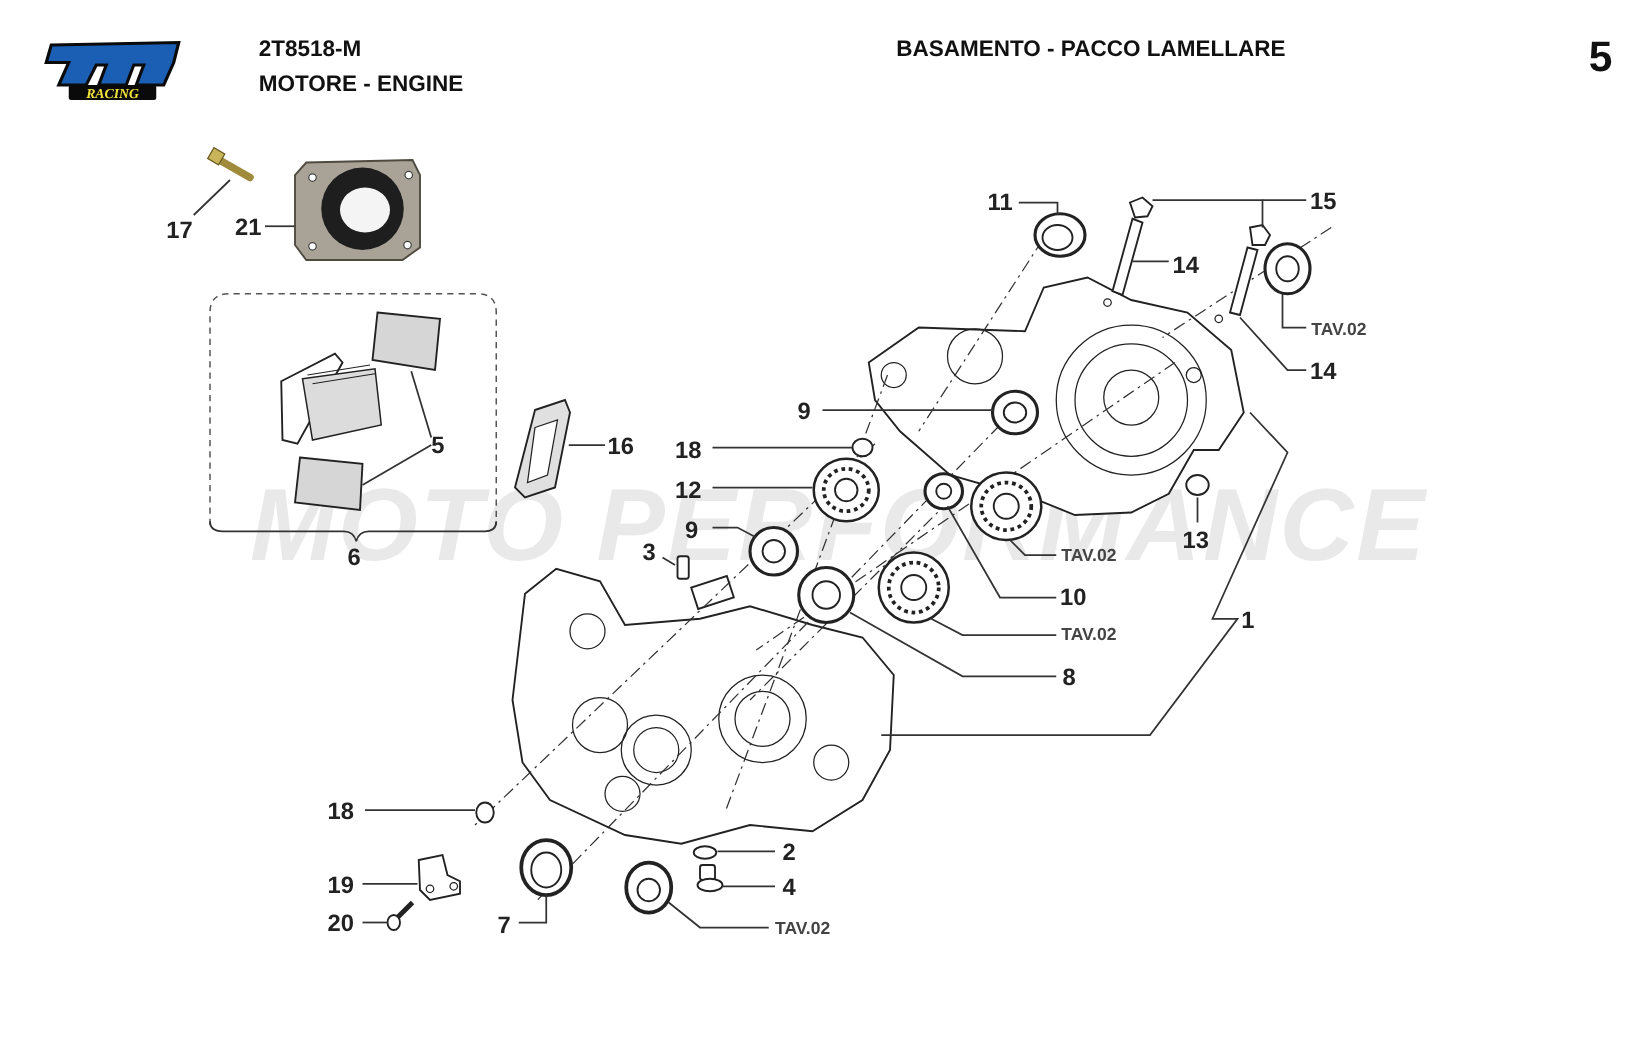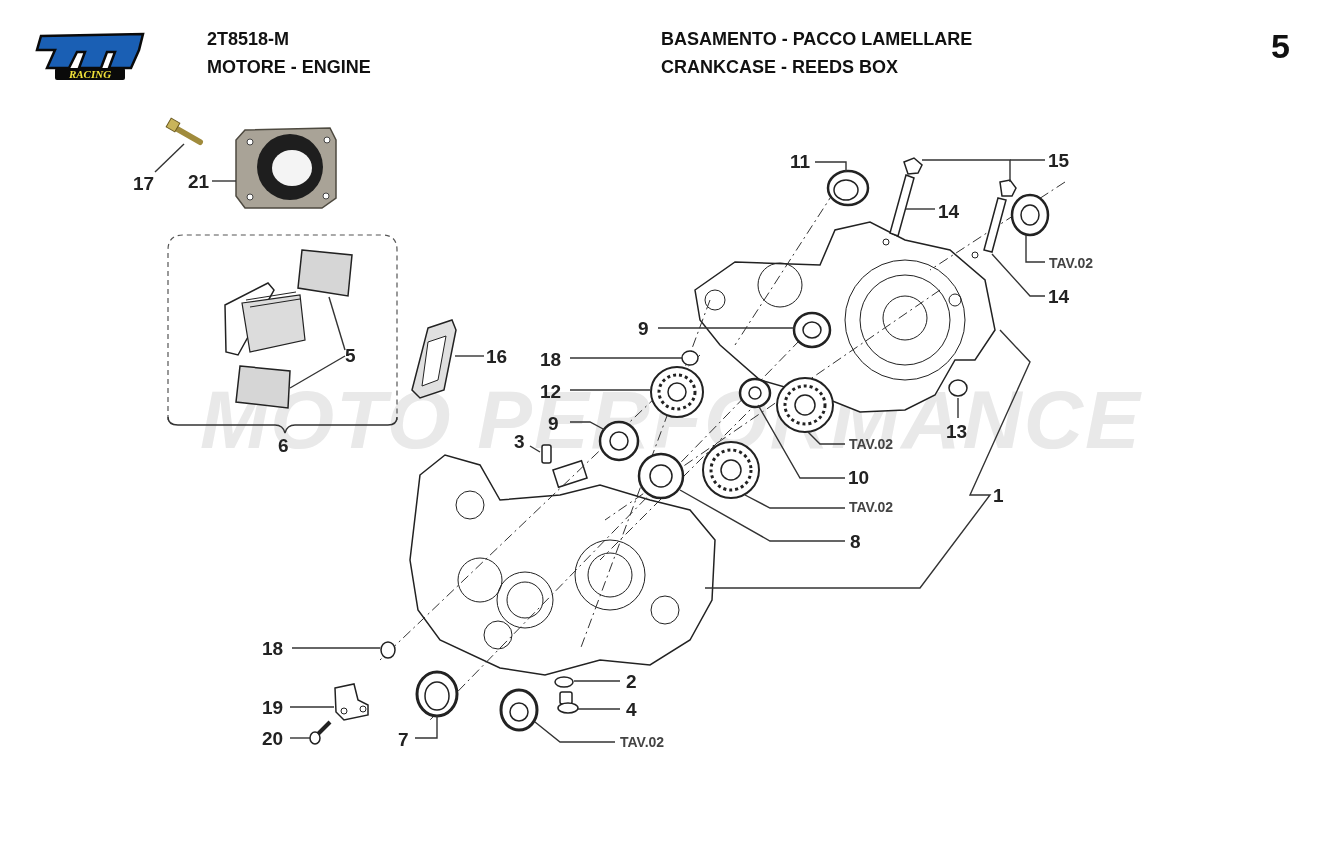--- a/index.html
+++ b/index.html
@@ -1,21 +1,21 @@
 <!DOCTYPE html>
 <html><head>
 <meta charset="utf-8">
 <style>
   html, body { margin:0; padding:0; background:#ffffff; }
   body { width:1317px; height:843px; position:relative; overflow:hidden; font-family:"Liberation Sans", sans-serif; color:#111; }
   .page { position:absolute; left:0; top:0; width:1317px; height:843px; background:#fff; }
   .logo { position:absolute; left:33px; top:28px; width:115px; height:55px; }
   .hdr { position:absolute; font-weight:bold; font-size:18px; line-height:28px; color:#111; }
   .hdr-left { left:207px; top:25px; }
-  .hdr-mid { left:661px; top:25px; }
+  .hdr-mid { left:717px; top:25px; }
   .page-num { position:absolute; right:27px; top:27px; font-size:34px; font-weight:bold; color:#111; }
   svg.diagram { position:absolute; left:0; top:0; width:1317px; height:843px; }
   .watermark { font-family:"Liberation Sans", sans-serif; font-weight:bold; font-style:italic; font-size:82px; fill:#e9e9e9; letter-spacing:2px; }
   .callout { font-family:"Liberation Sans", sans-serif; font-weight:bold; font-size:19px; fill:#222; }
   .tav { font-family:"Liberation Sans", sans-serif; font-weight:bold; font-size:14px; fill:#444; }
   .ln { stroke:#333; stroke-width:1.4; fill:none; }
   .part { stroke:#222; stroke-width:1.5; fill:#fff; }
   .part-thin { stroke:#222; stroke-width:1; fill:none; }
   .axis { stroke:#333; stroke-width:1; stroke-dasharray:10 4 2 4; fill:none; }
   .dash { stroke:#555; stroke-width:1.2; stroke-dasharray:5 4; fill:none; }
@@ -30,21 +30,20 @@
     <rect x="22" y="40" width="70" height="12" rx="2" fill="#0a0a0a"></rect>
     <text x="57" y="50" text-anchor="middle" font-family="Liberation Serif, serif" font-weight="bold" font-style="italic" font-size="11" fill="#f2e33a">RACING</text>
   </svg>
 
   <div class="hdr hdr-left">
     <div>2T8518-M</div>
     <div>MOTORE - ENGINE</div>
   </div>
   <div class="hdr hdr-mid">
     <div>BASAMENTO - PACCO LAMELLARE</div>
-    <div>CRANKCASE - REEDS BOX</div>
   </div>
   <div class="page-num">5</div>
 
   <svg class="diagram" viewBox="0 0 1317 843">
 
     <text class="watermark" x="200" y="448">MOTO PERFORMANCE</text>
 
     <g>
       <line x1="172" y1="126" x2="200" y2="142" stroke="#a08b3c" stroke-width="6" stroke-linecap="round"></line>
       <rect x="168" y="120" width="10" height="10" fill="#c9b45a" stroke="#6b5a20" transform="rotate(30 173 125)"></rect>

